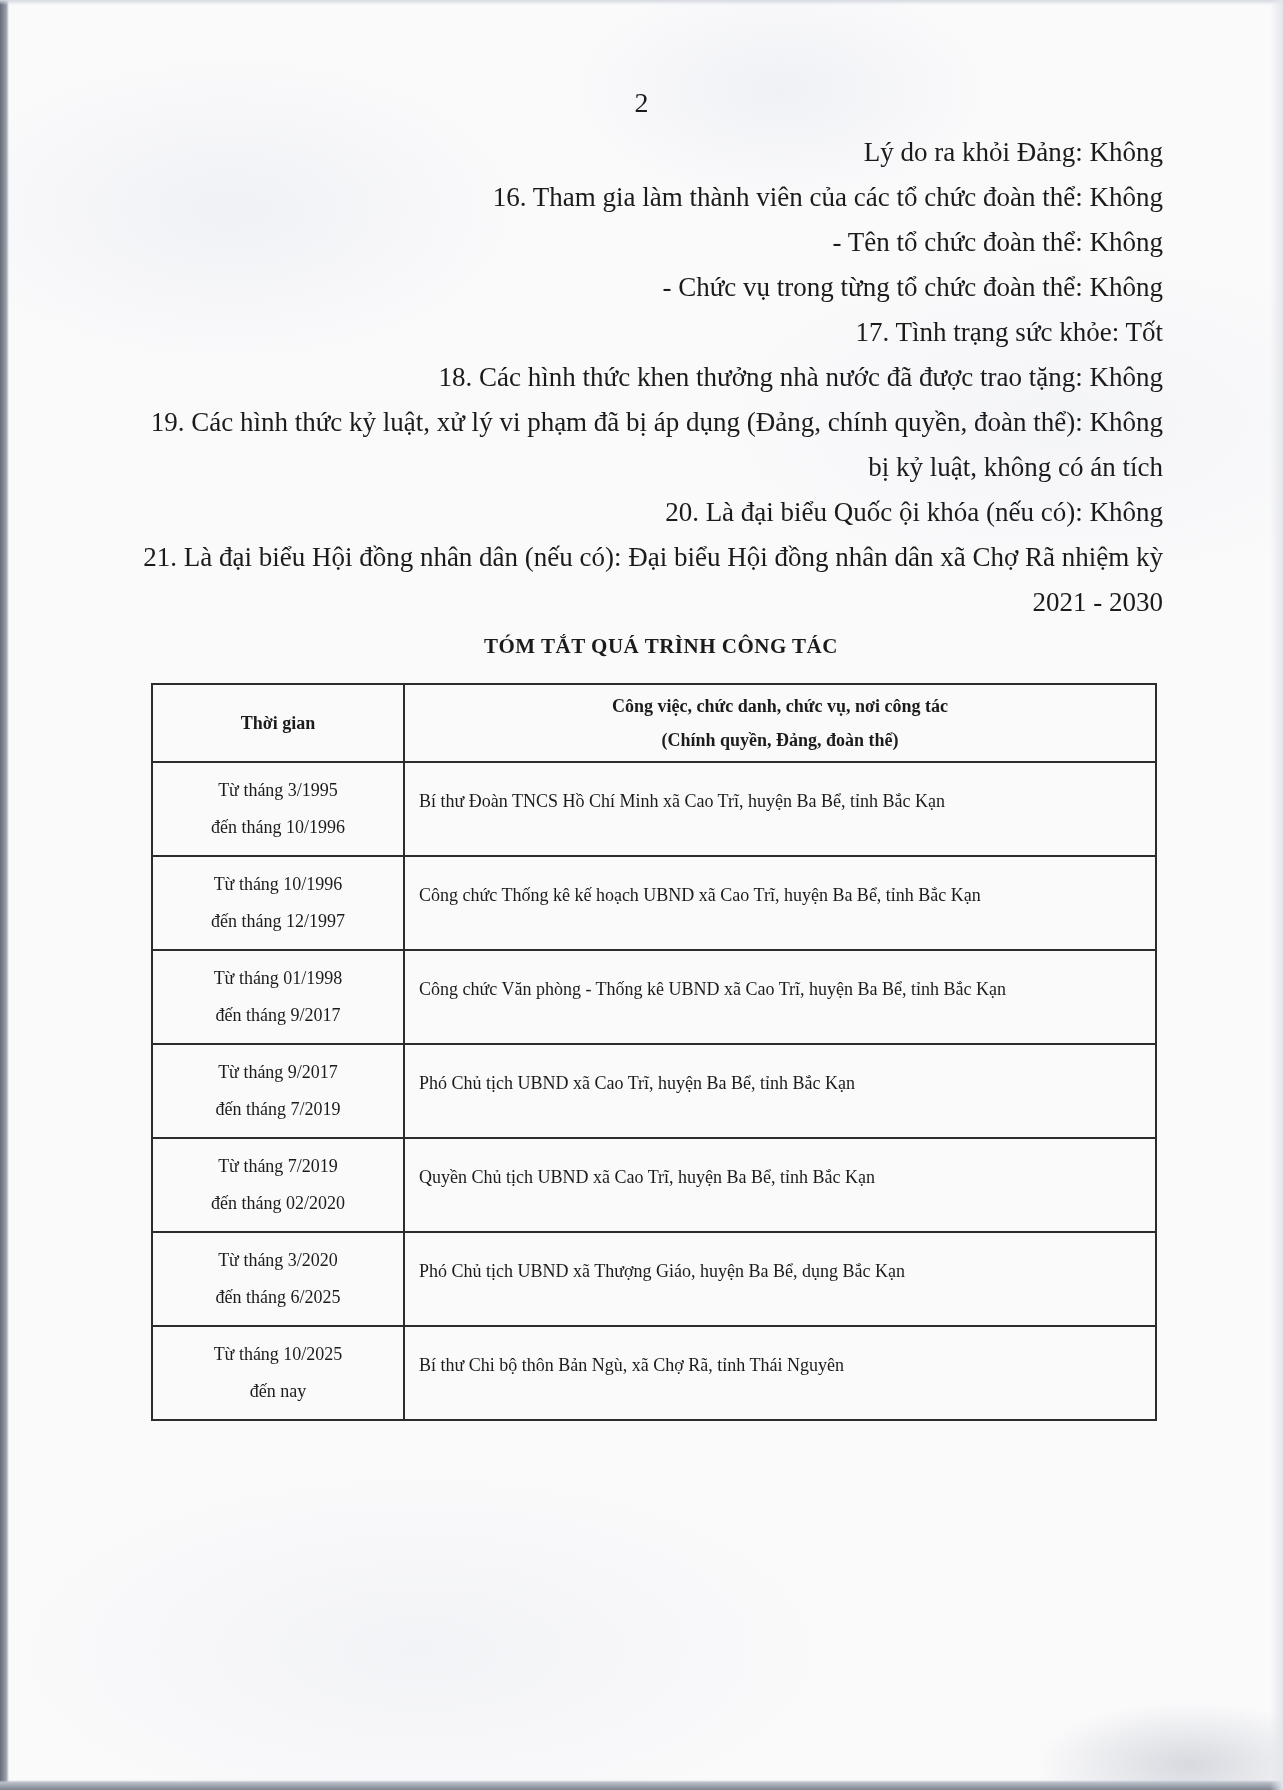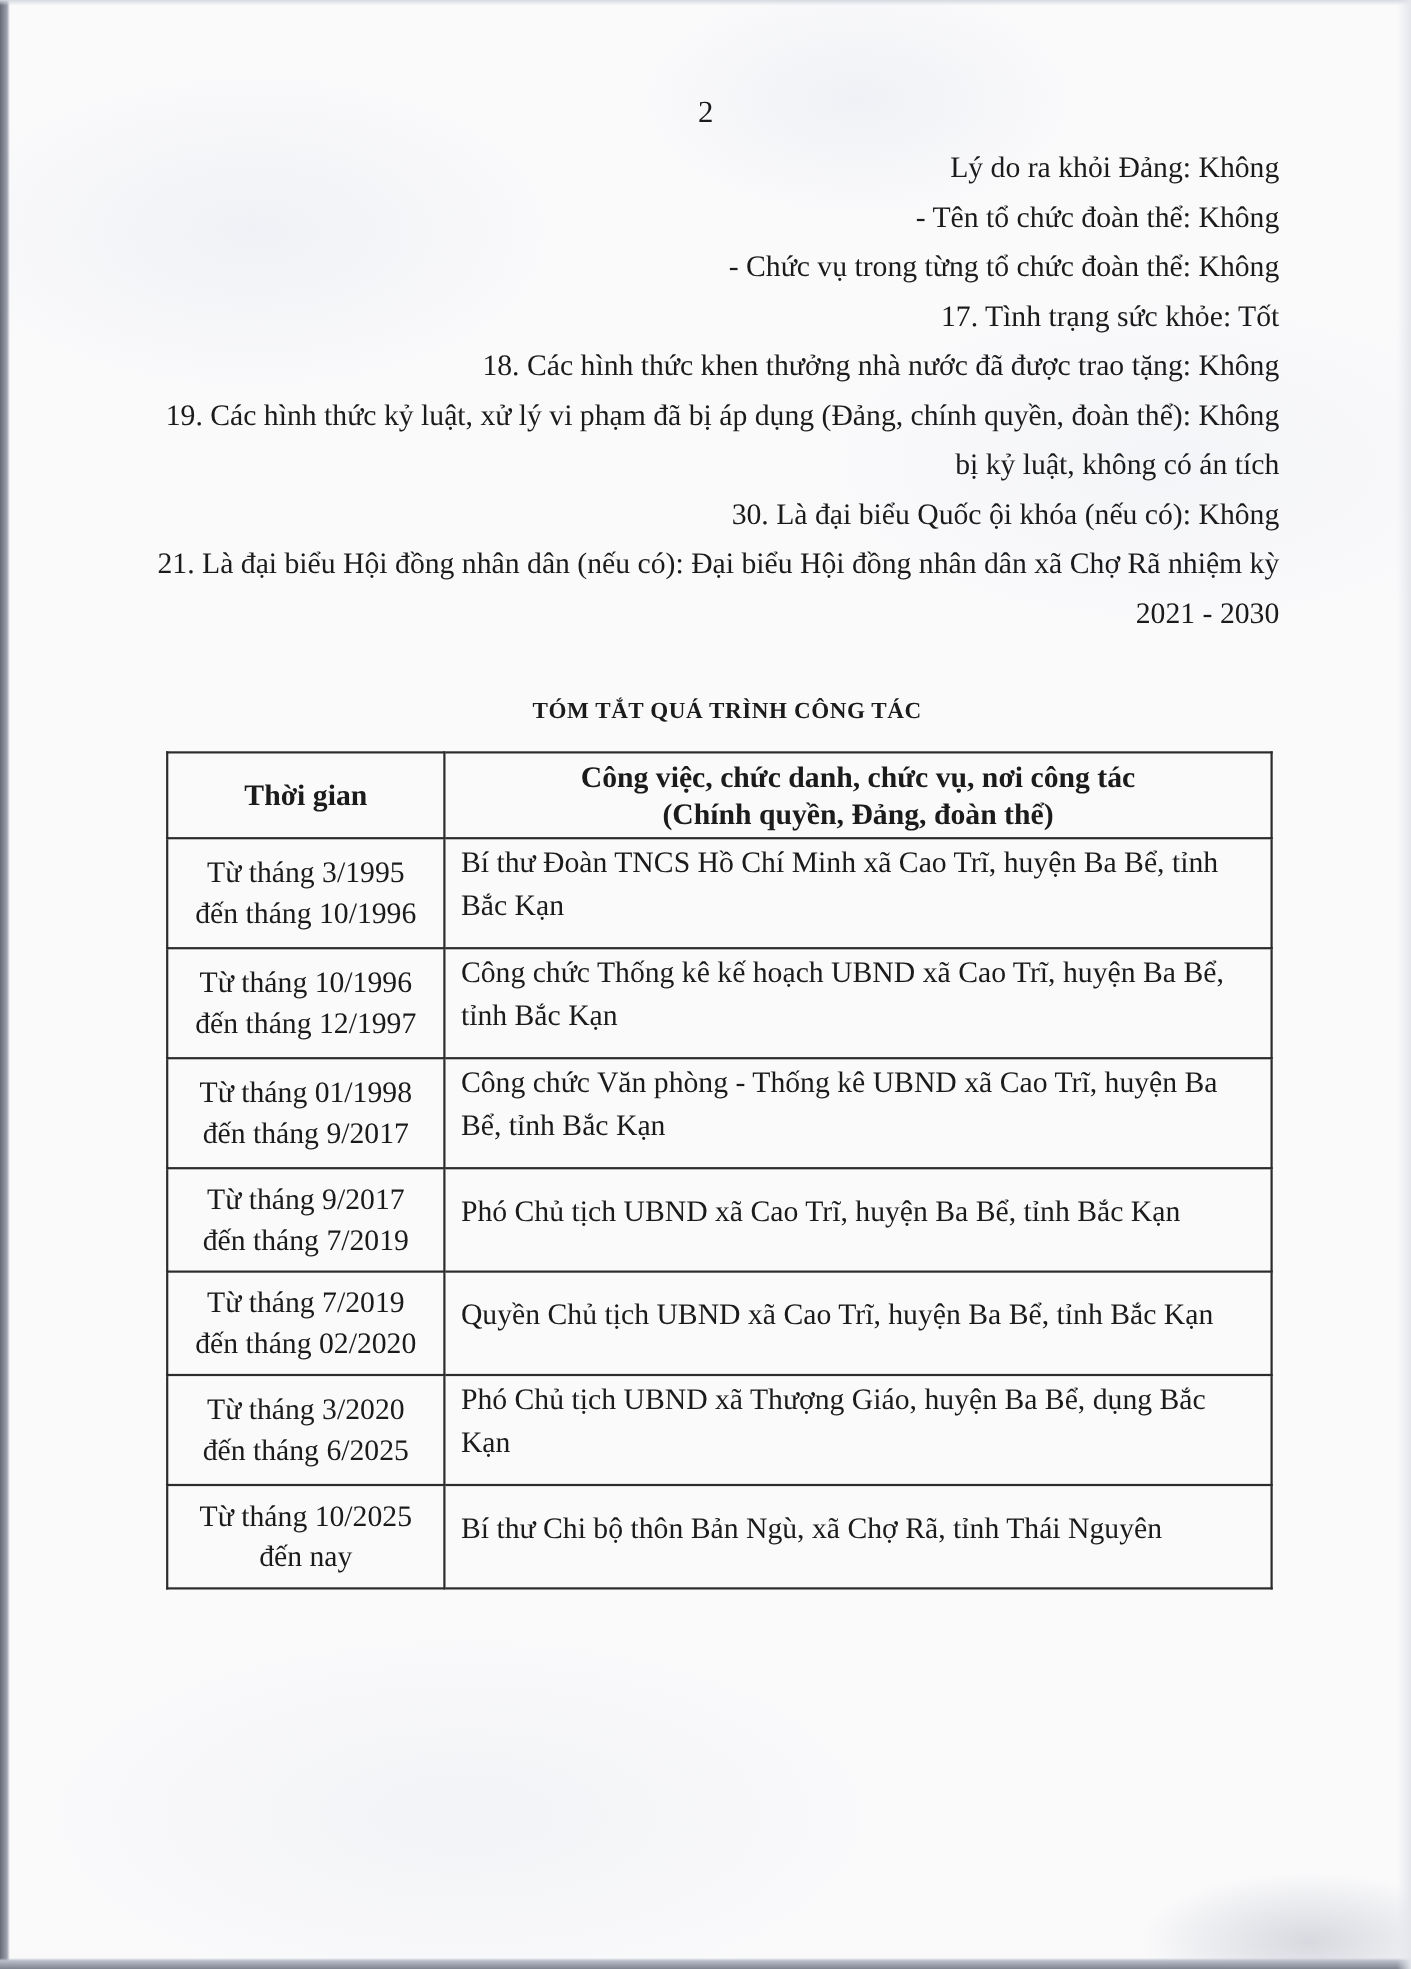--- a/index.html
+++ b/index.html
@@ -32,21 +32,21 @@
 
   .paragraphs{position:absolute;left:123px;top:130px;width:1040px;
               font-size:27px;line-height:45px;text-align:right;}
   .paragraphs p{margin:0;padding:0;}
 
   .doc-title{position:absolute;left:158px;top:624px;width:1006px;text-align:center;
              font-weight:bold;font-size:21px;line-height:44px;letter-spacing:.5px;}
 
   table.history{position:absolute;left:151px;top:683px;width:1006px;
                 border-collapse:collapse;table-layout:fixed;
-                font-size:27px;}
+                font-size:18px;}
   table.history col.c-time{width:252px;}
   table.history td,table.history th{border:2px solid #2c2c2c;vertical-align:middle;
                 padding:4px 8px;}
   table.history th{font-weight:bold;text-align:center;height:72px;line-height:34px;padding:2px 6px;}
   table.history td.time{height:88px;text-align:center;line-height:37px;padding:2px 17px;}
   table.history td.job{text-align:left;line-height:39px;padding:2px 10px 18px 14px;}
 
   .signature{position:absolute;left:560px;top:1420px;width:600px;text-align:center;}
   .place-date{font-style:italic;font-size:28px;line-height:40px;}
   .signed-note{margin-top:36px;font-style:italic;font-weight:bold;font-size:27px;line-height:38px;}
@@ -58,26 +58,27 @@
 <div class="page">
   <div class="edge-left"></div>
   <div class="edge-top"></div>
   <div class="edge-bottom"></div>
   <div class="edge-right"></div>
 
   <div class="page-number">2</div>
 
   <div class="paragraphs">
     <p>Lý do ra khỏi Đảng: Không</p>
+    <p>16. Tham gia làm thành viên của các tổ chức đoàn thể: Không</p>
     <p>- Tên tổ chức đoàn thể: Không</p>
     <p>- Chức vụ trong từng tổ chức đoàn thể: Không</p>
     <p>17. Tình trạng sức khỏe: Tốt</p>
     <p>18. Các hình thức khen thưởng nhà nước đã được trao tặng: Không</p>
     <p>19. Các hình thức kỷ luật, xử lý vi phạm đã bị áp dụng (Đảng, chính quyền, đoàn thể): Không bị kỷ luật, không có án tích</p>
-    <p>30. Là đại biểu Quốc ội khóa (nếu có): Không</p>
+    <p>20. Là đại biểu Quốc ội khóa (nếu có): Không</p>
     <p>21. Là đại biểu Hội đồng nhân dân (nếu có): Đại biểu Hội đồng nhân dân xã Chợ Rã nhiệm kỳ 2021 - 2030</p>
   </div>
 
   <div class="doc-title">TÓM TẮT QUÁ TRÌNH CÔNG TÁC</div>
 
   <table class="history">
     <colgroup>
         <col class="c-time">
         <col class="c-job">
       </colgroup>

